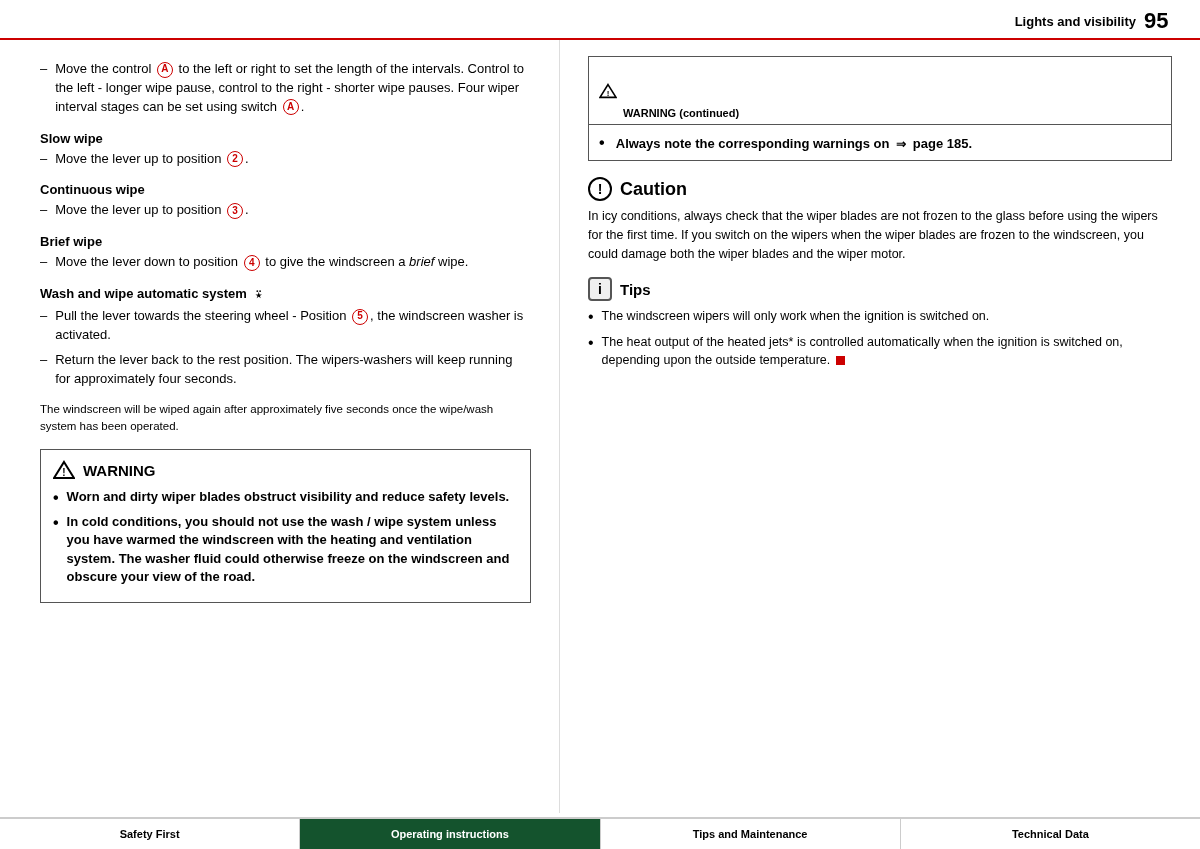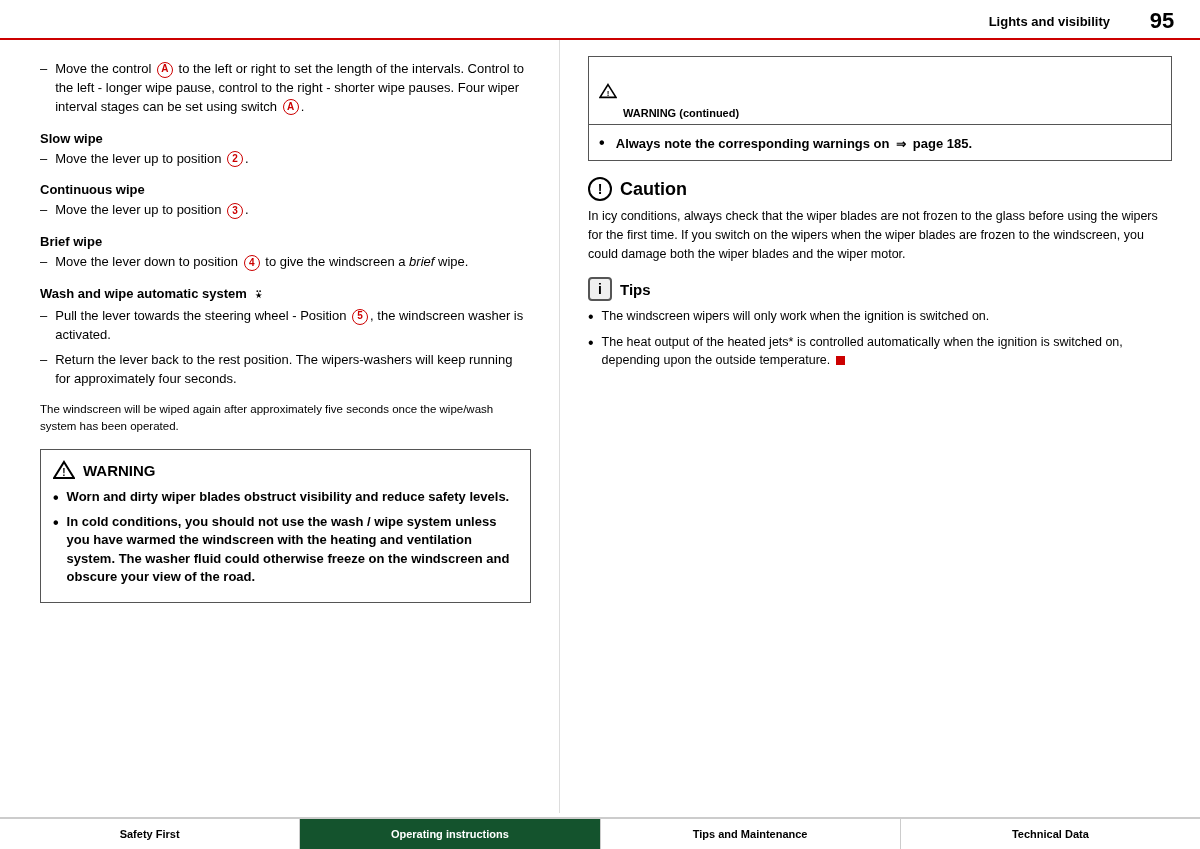--- a/index.html
+++ b/index.html
@@ -18,28 +18,28 @@
       display: flex;
       justify-content: flex-end;
       align-items: center;
       padding: 8px 20px 4px 20px;
       border-bottom: 2px solid #cc0000;
     }
     .header-title {
       font-size: 13px;
       font-weight: bold;
       color: #000;
-      margin-right: 34px;
+      margin-right: 8px;
     }
     .header-page {
       font-size: 22px;
       font-weight: bold;
       color: #000;
       min-width: 36px;
-      text-align: center;
+      text-align: left;
     }
 
     
     .main-content {
       display: flex;
       flex-direction: row;
       padding: 0;
       height: calc(849px - 44px - 32px);
     }
 

